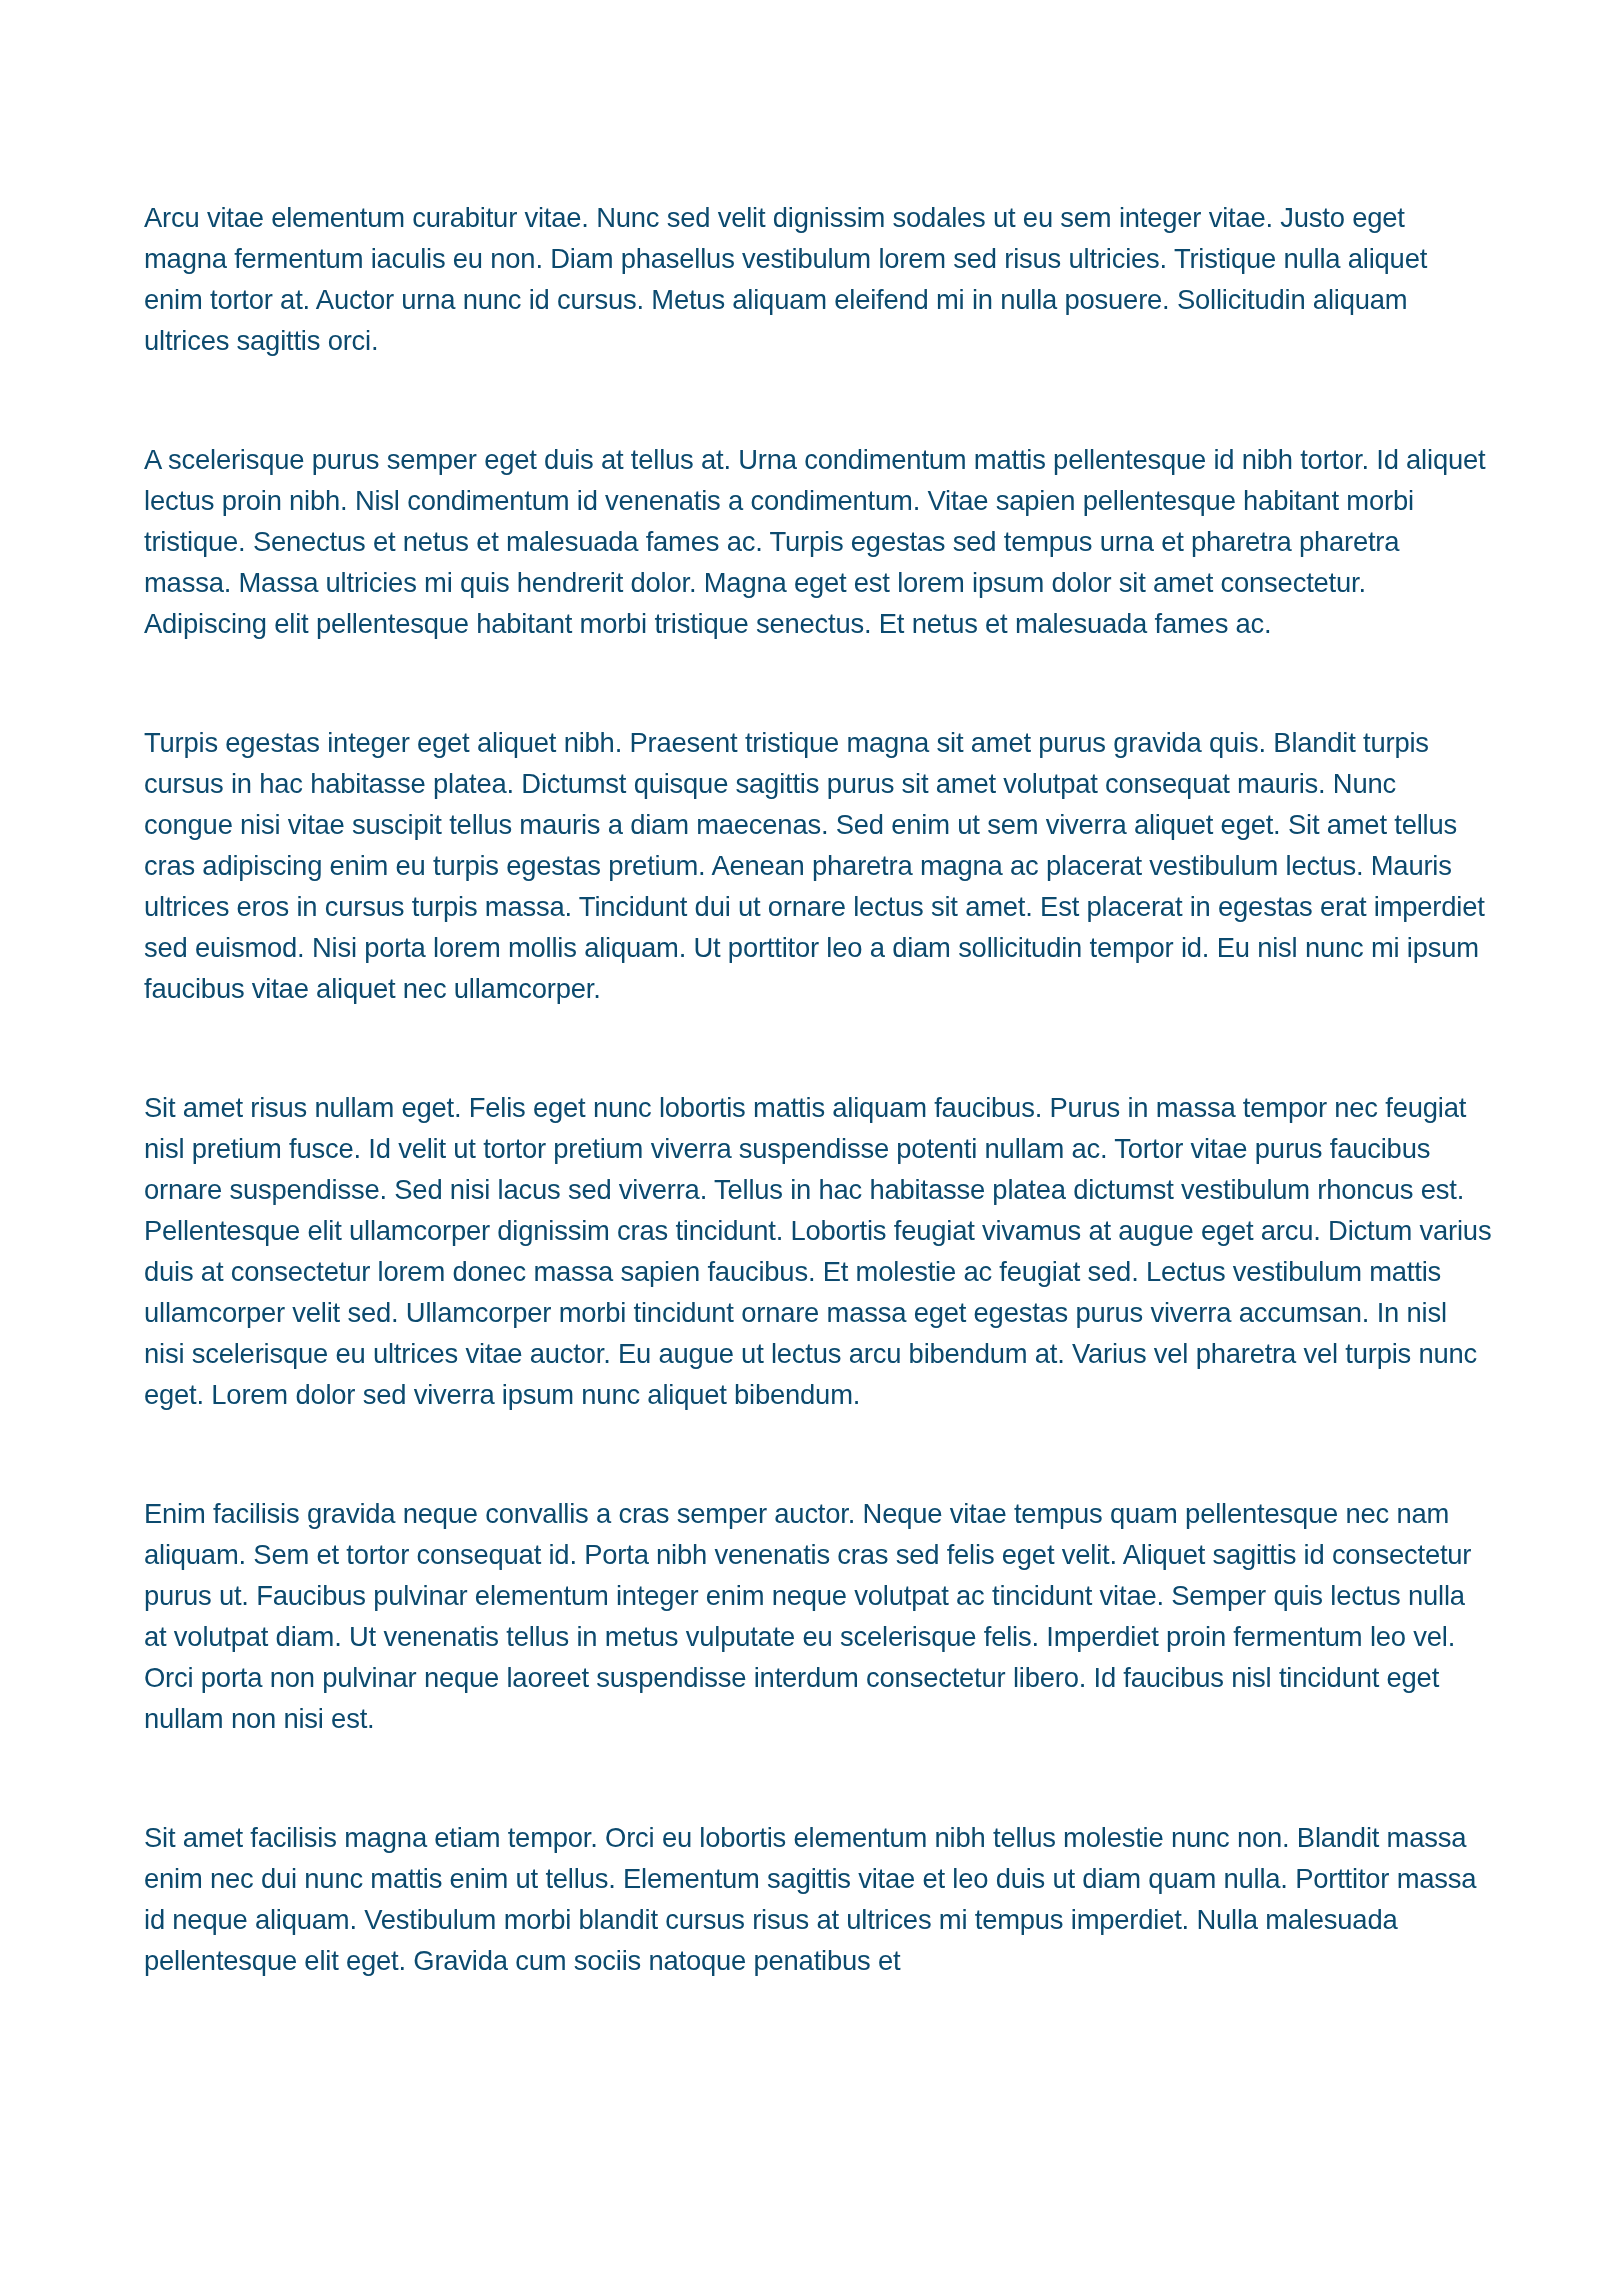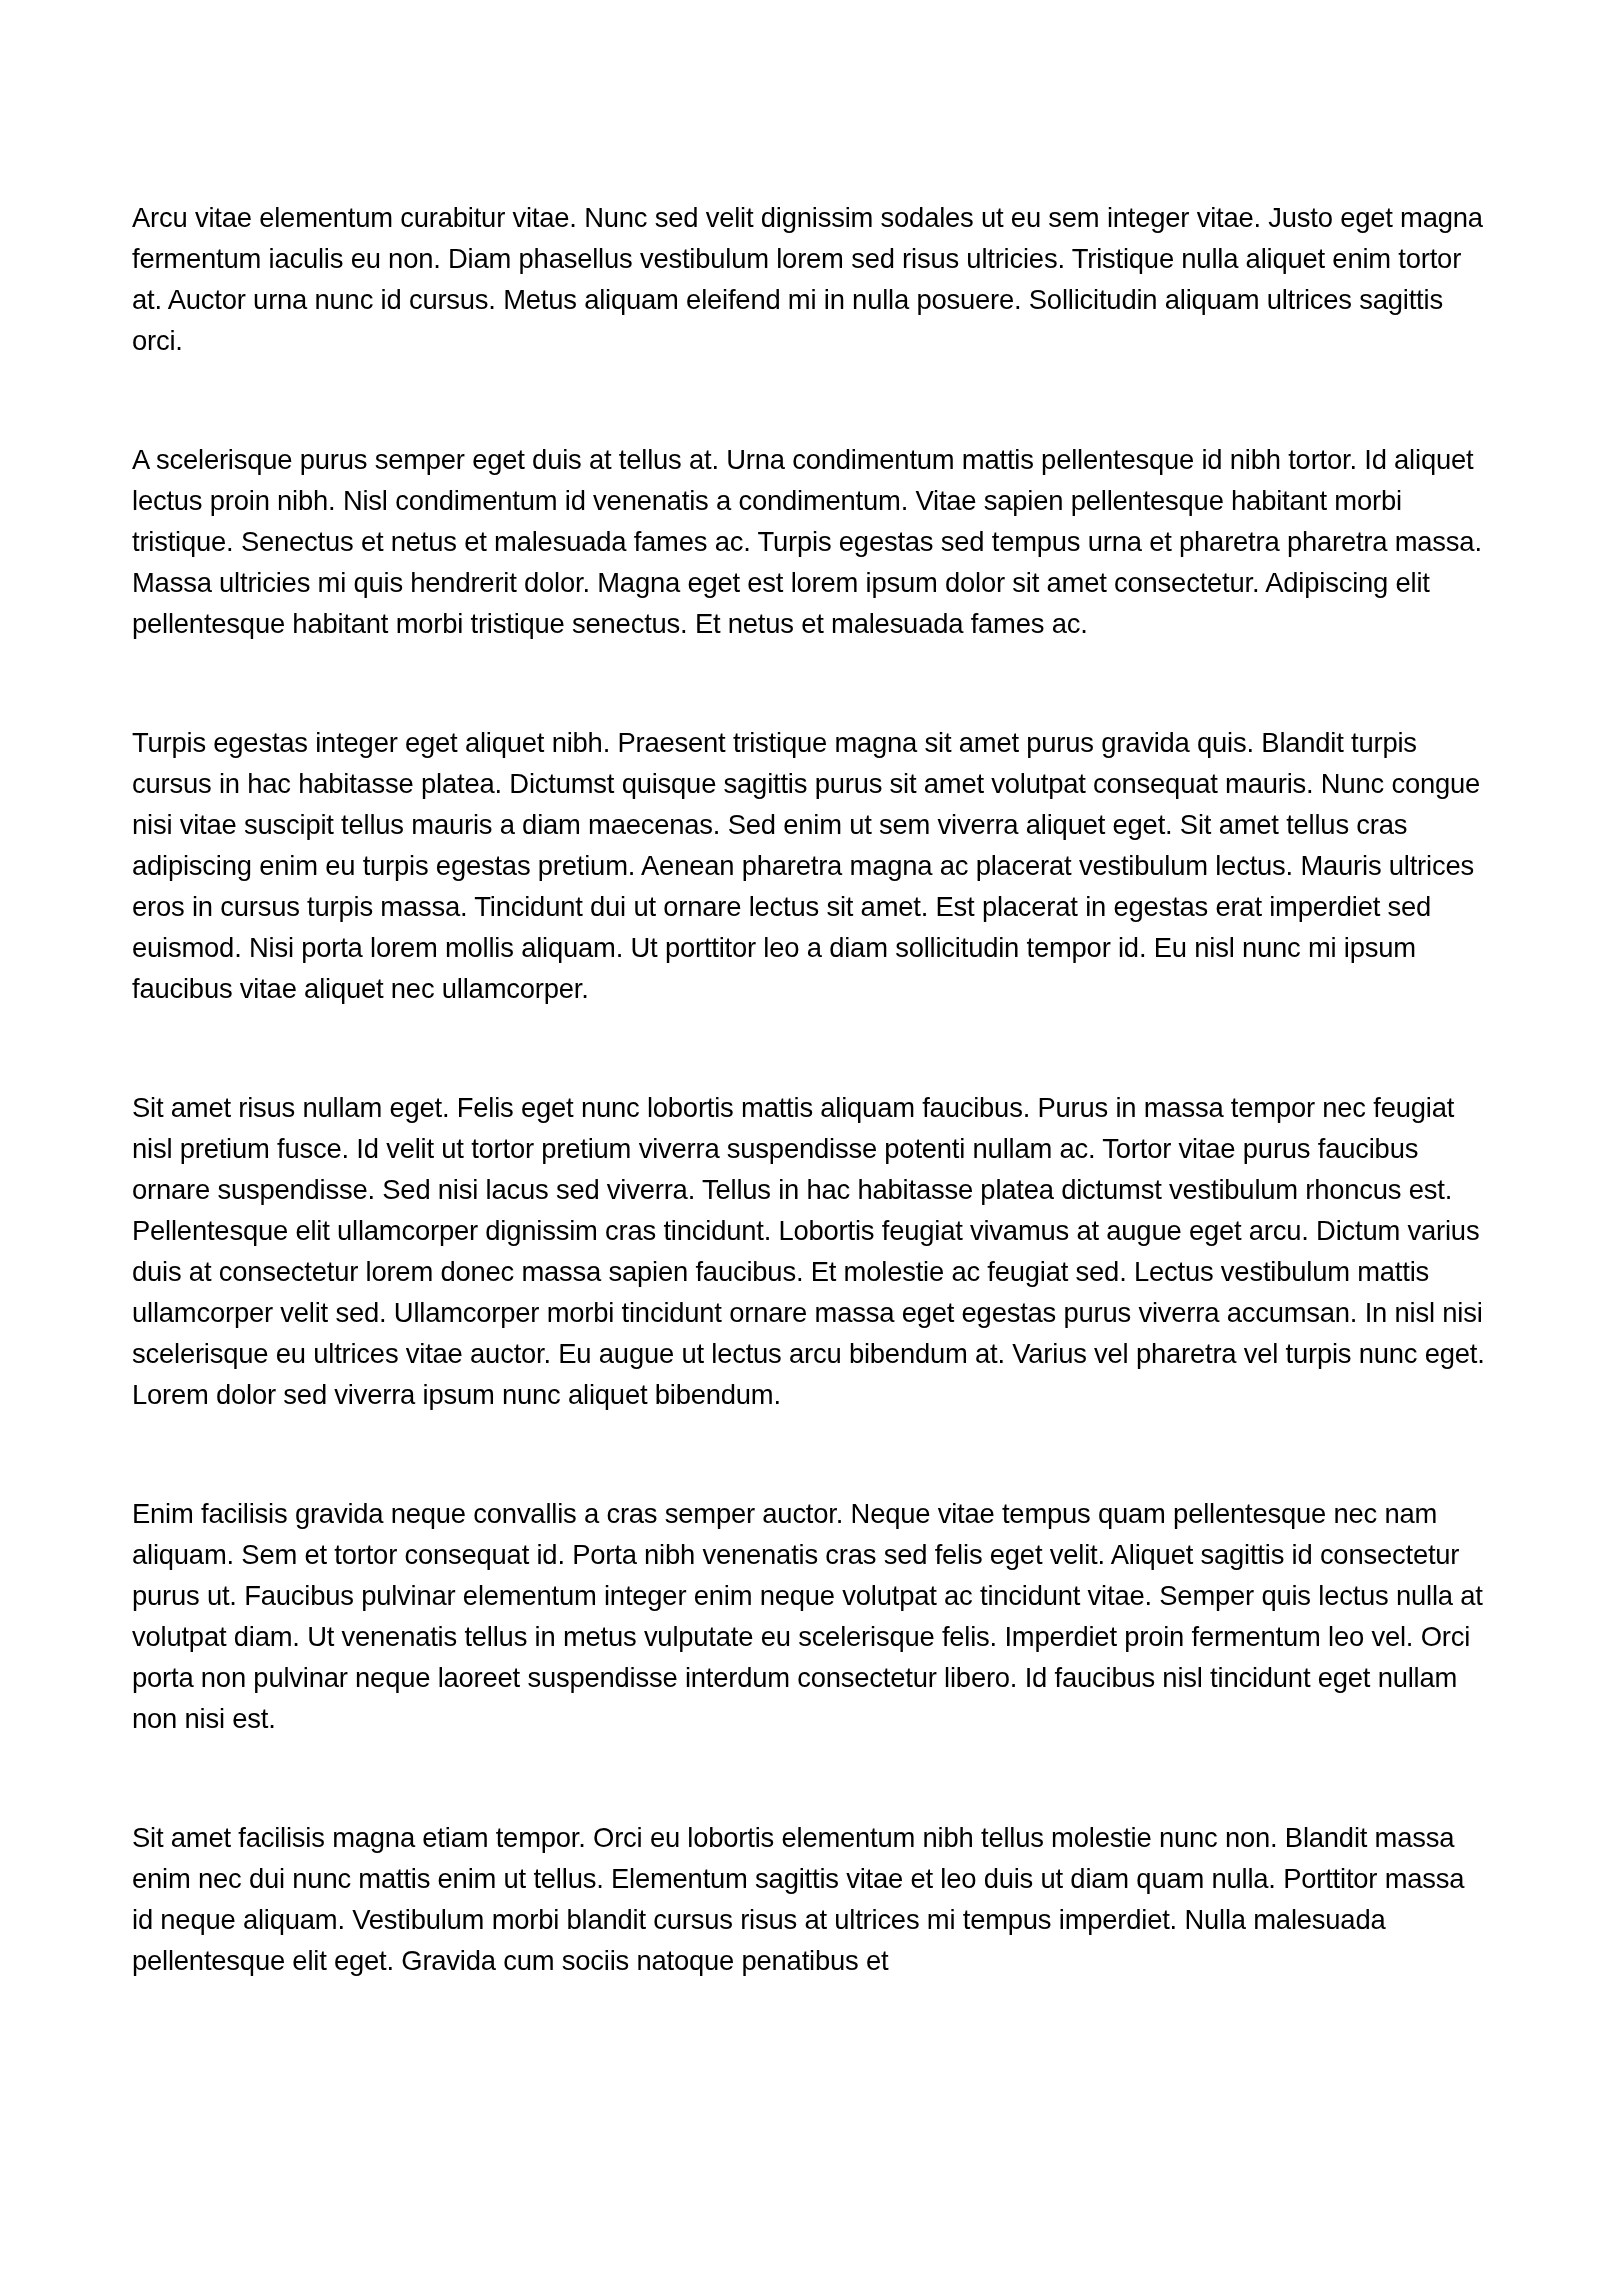--- a/index.html
+++ b/index.html
@@ -10,26 +10,26 @@
     .page {
       position: relative;
       width: 1621px;
       height: 2293px;
       background: #ffffff;
       box-sizing: border-box;
       padding: 197px 129px 0 132px;
       overflow: hidden;
     }
     .page p {
-      margin: 0 0 78px 0;
+      margin: 0 0 78px 12px;
       font-family: "Liberation Sans", "DejaVu Sans", sans-serif;
       font-size: 27.4px;
       line-height: 41px;
       letter-spacing: -0.2px;
-      color: #000000;
+      color: #0c4a6e;
       text-align: left;
     }
   </style>
 </head>
 <body>
 
 <div class="page">
   <p>Arcu vitae elementum curabitur vitae. Nunc sed velit dignissim sodales ut eu sem integer vitae. Justo eget magna fermentum iaculis eu non. Diam phasellus vestibulum lorem sed risus ultricies. Tristique nulla aliquet enim tortor at. Auctor urna nunc id cursus. Metus aliquam eleifend mi in nulla posuere. Sollicitudin aliquam ultrices sagittis orci.</p>
   <p>A scelerisque purus semper eget duis at tellus at. Urna condimentum mattis pellentesque id nibh tortor. Id aliquet lectus proin nibh. Nisl condimentum id venenatis a condimentum. Vitae sapien pellentesque habitant morbi tristique. Senectus et netus et malesuada fames ac. Turpis egestas sed tempus urna et pharetra pharetra massa. Massa ultricies mi quis hendrerit dolor. Magna eget est lorem ipsum dolor sit amet consectetur. Adipiscing elit pellentesque habitant morbi tristique senectus. Et netus et malesuada fames ac.</p>
   <p>Turpis egestas integer eget aliquet nibh. Praesent tristique magna sit amet purus gravida quis. Blandit turpis cursus in hac habitasse platea. Dictumst quisque sagittis purus sit amet volutpat consequat mauris. Nunc congue nisi vitae suscipit tellus mauris a diam maecenas. Sed enim ut sem viverra aliquet eget. Sit amet tellus cras adipiscing enim eu turpis egestas pretium. Aenean pharetra magna ac placerat vestibulum lectus. Mauris ultrices eros in cursus turpis massa. Tincidunt dui ut ornare lectus sit amet. Est placerat in egestas erat imperdiet sed euismod. Nisi porta lorem mollis aliquam. Ut porttitor leo a diam sollicitudin tempor id. Eu nisl nunc mi ipsum faucibus vitae aliquet nec ullamcorper.</p>

